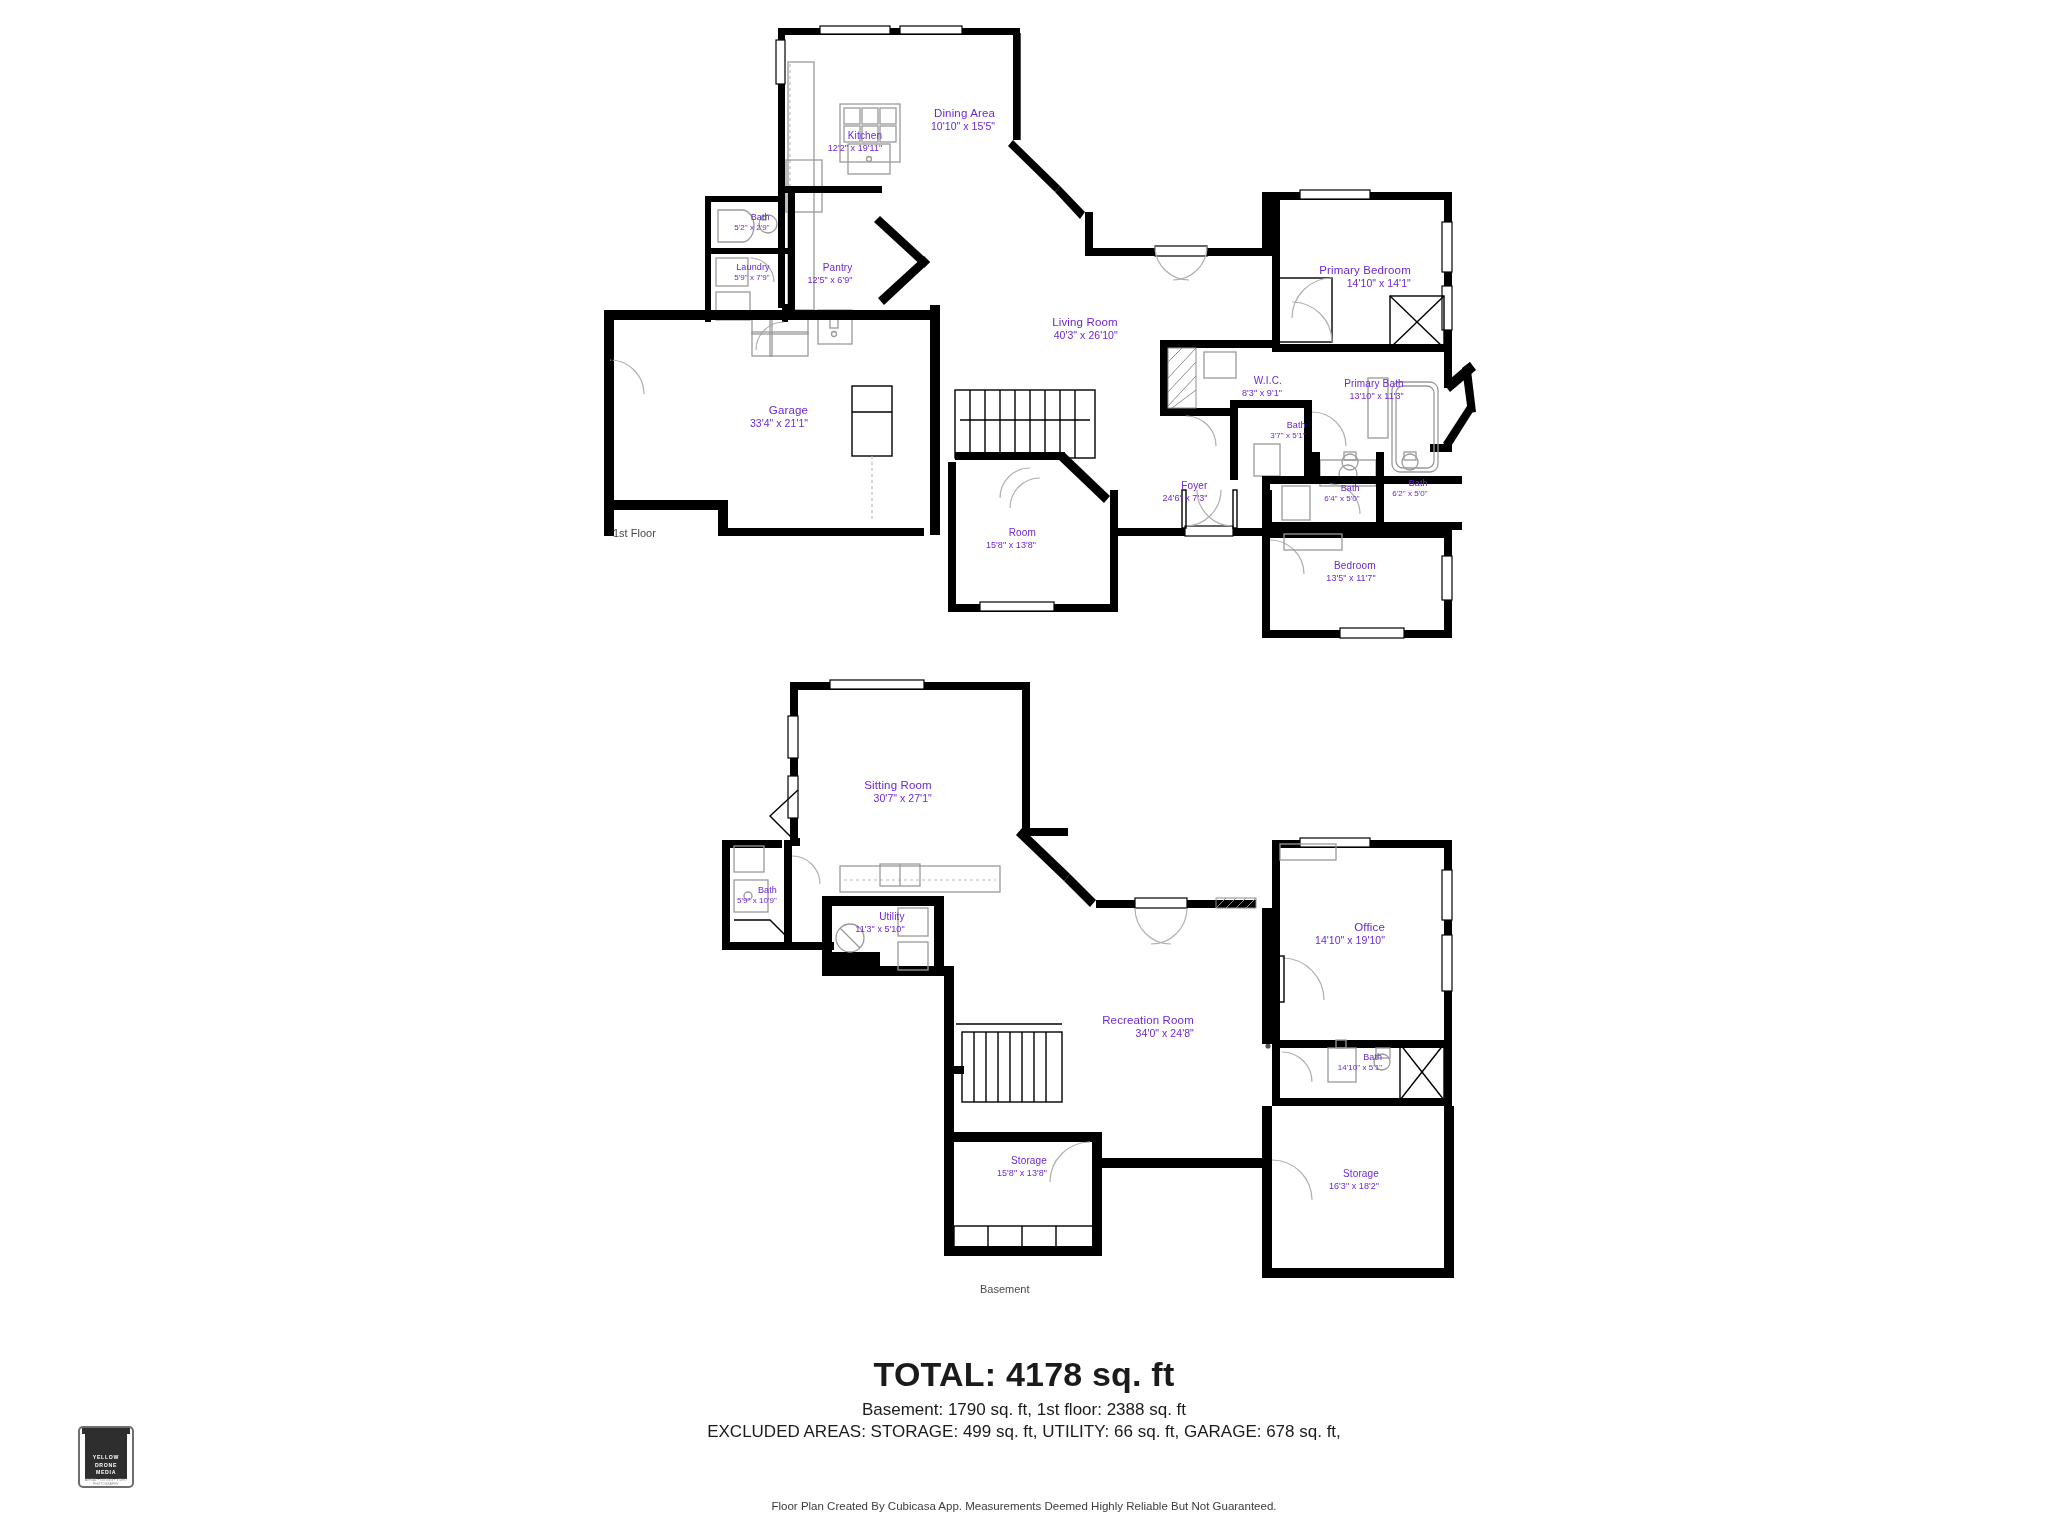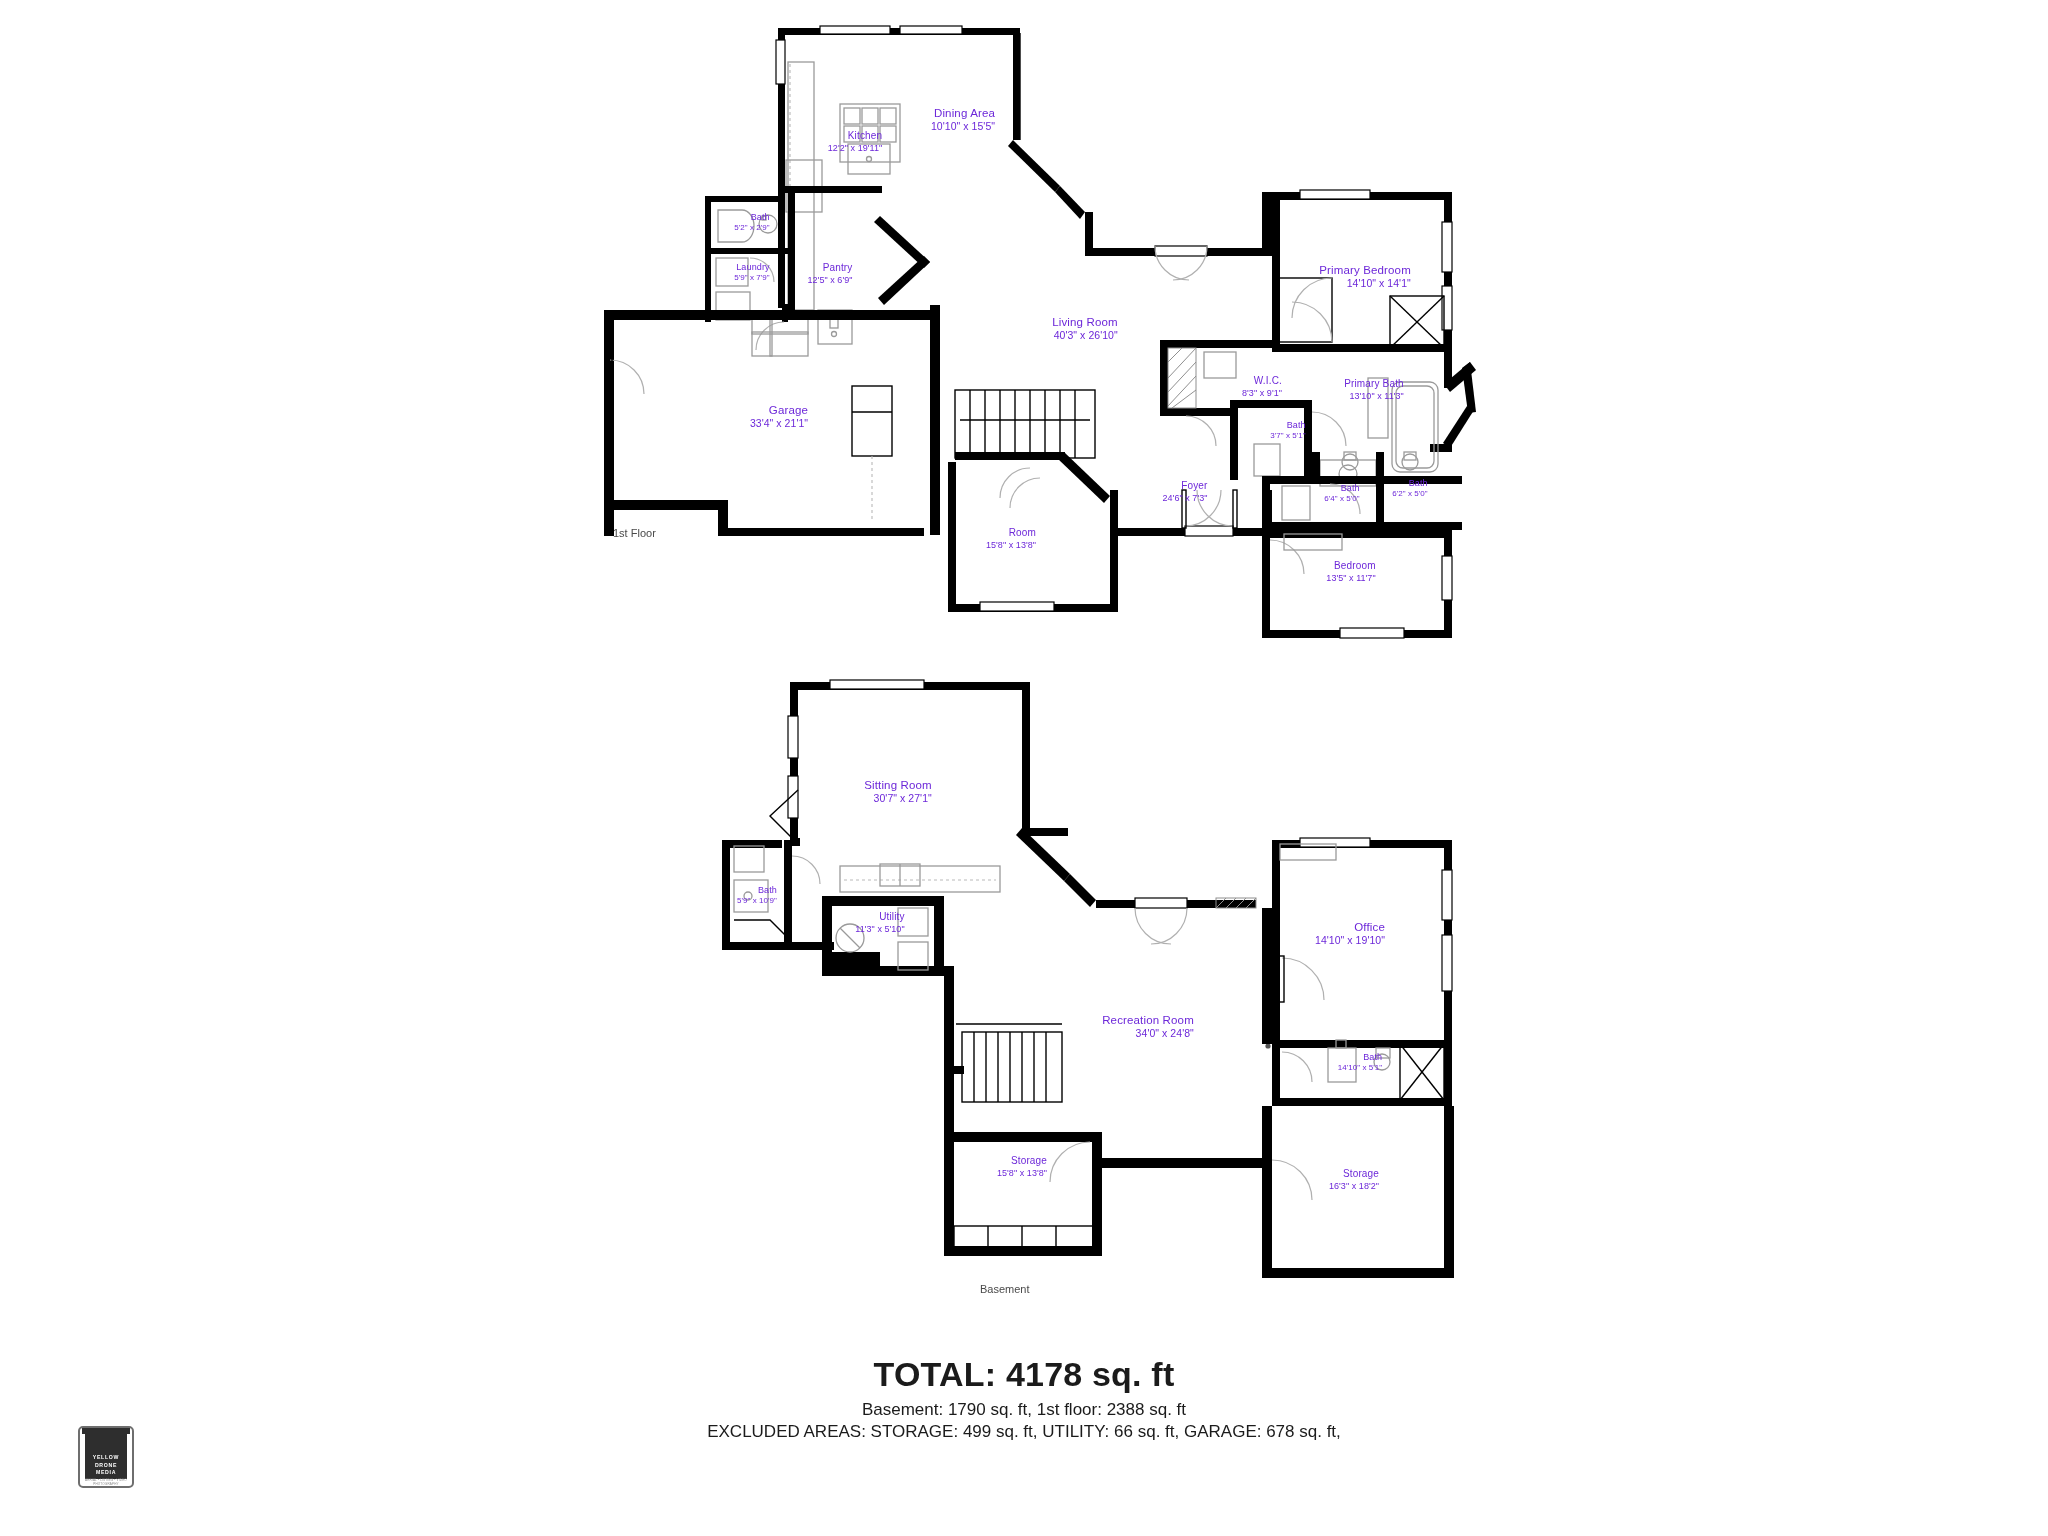--- a/index.html
+++ b/index.html
@@ -602,20 +602,21 @@
   <div class="floor-caption" style="left:980px; top:1283px;">
     <span>Basement</span>
   </div>
 
   <div id="summary">
     <div class="total">TOTAL: 4178 sq. ft</div>
     <div class="line">Basement: 1790 sq. ft, 1st floor: 2388 sq. ft</div>
     <div class="line">EXCLUDED AREAS: STORAGE: 499 sq. ft, UTILITY: 66 sq. ft, GARAGE: 678 sq. ft,</div>
   </div>
 
+  <div id="disclaimer">Floor Plan Created By Cubicasa App. Measurements Deemed Highly Reliable But Not Guaranteed.</div>
 
   <div id="logo">
     <div class="frame"></div>
     <div class="roofbar"></div>
     <div class="inner">
       <div class="word">YELLOW</div>
       <div class="word">DRONE</div>
       <div class="word">MEDIA</div>
     </div>
     <div class="tag">AERIAL • LISTING • VIDEO PHOTOGRAPHY</div>

